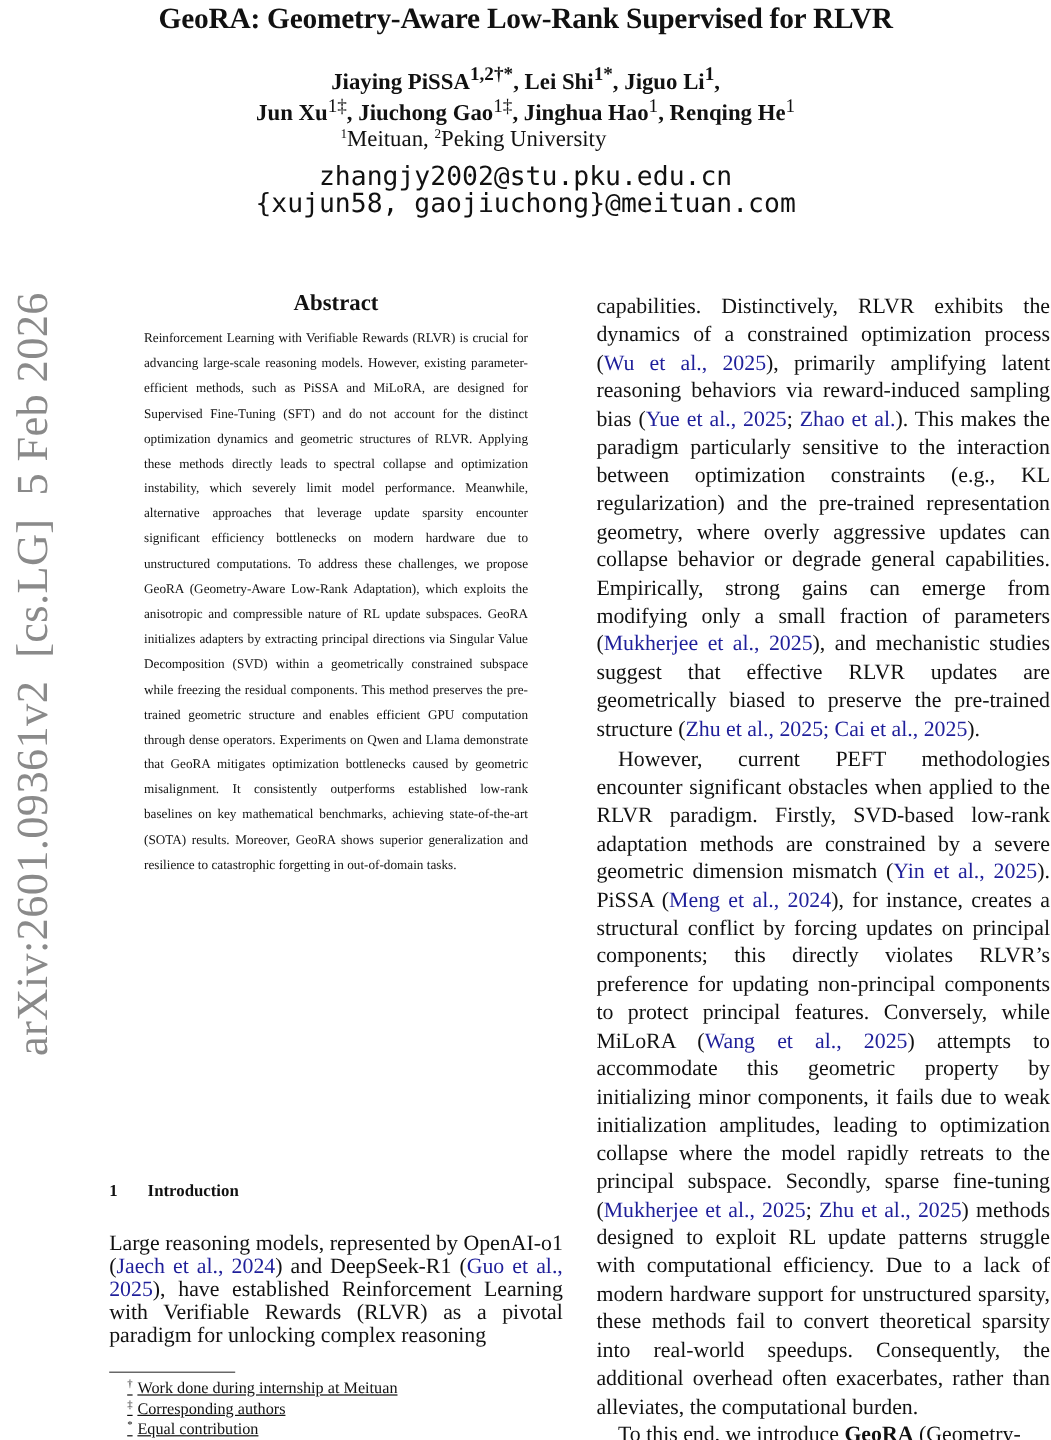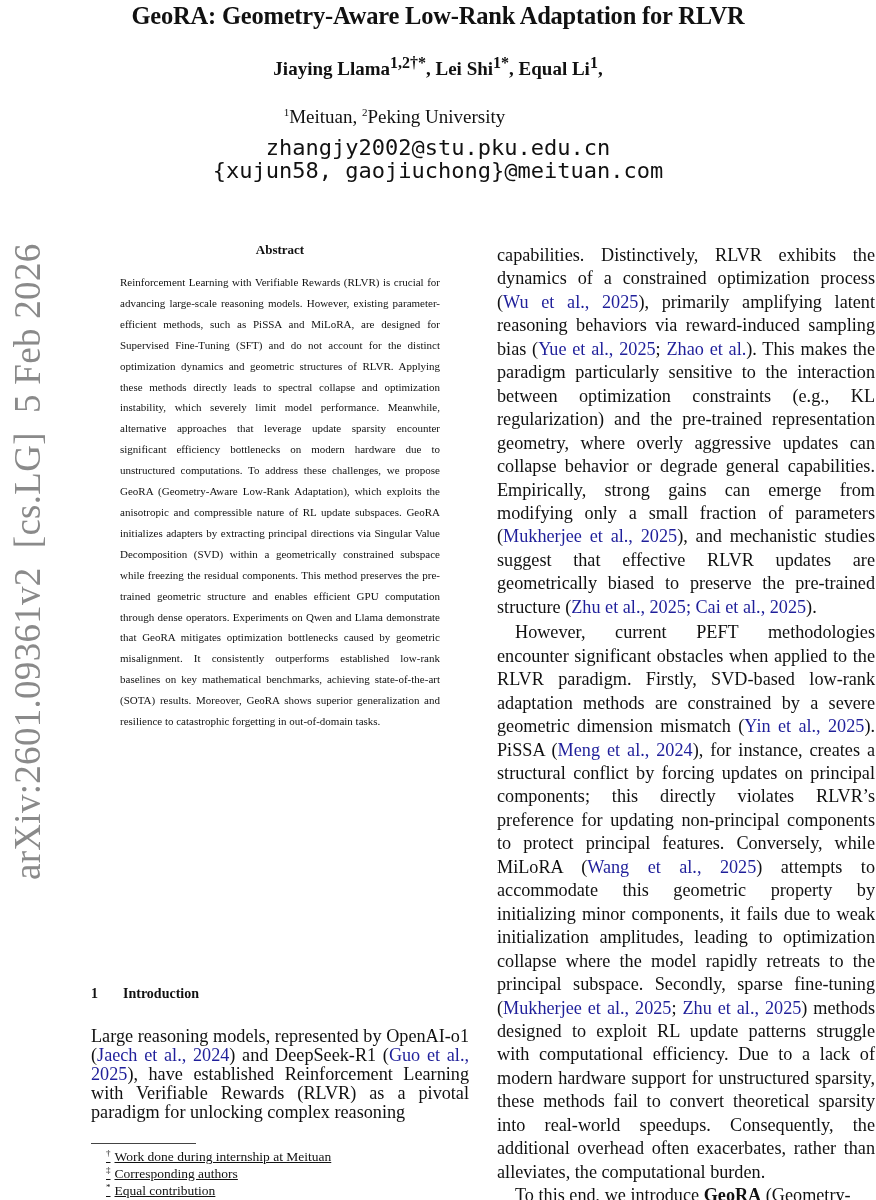--- a/index.html
+++ b/index.html
@@ -7,44 +7,50 @@
     .title { position: absolute; left: 0; top: 2px; width: 876px; text-align: center; font-weight: bold; font-size: 24.5px; letter-spacing: -0.2px; }
     .authors { position: absolute; left: 0; top: 56px; width: 876px; text-align: center; font-weight: bold; font-size: 19px; line-height: 26px; }
     .authors sup { font-size: 16px; font-weight: bold; vertical-align: 7px; line-height: 0; }
     .authors sup.light { font-weight: normal; }
     .affil { position: absolute; left: 0; top: 106px; width: 789px; text-align: center; font-size: 19px; }
     .affil sup { font-size: 11px; vertical-align: 7px; line-height: 0; }
     .email { position: absolute; left: 0; width: 876px; text-align: center; font-family: "DejaVu Sans Mono", "Liberation Mono", monospace; font-size: 22px; }
     .email1 { top: 135px; }
     .email2 { top: 158px; }
     .arxiv-stamp { position: absolute; left: 6px; top: 880px; transform-origin: 0 0; transform: rotate(-90deg); font-size: 37px; color: #8a8a8a; white-space: nowrap; letter-spacing: 0.3px; }
-    .abstract-head { position: absolute; left: 91px; top: 242px; width: 378px; text-align: center; font-weight: bold; font-size: 13px; }
+    .abstract-head { position: absolute; left: 91px; top: 242px; width: 378px; text-align: center; font-weight: bold; font-size: 19px; }
     .abstract-body { position: absolute; left: 120px; top: 272px; width: 320px; font-size: 11px; line-height: 20.9px; text-align: justify; hyphens: manual; }
     .sec-head { position: absolute; left: 91px; top: 986px; font-weight: bold; font-size: 14px; }
     .sec-head .num { display: inline-block; width: 32px; }
     .intro-body { position: absolute; left: 91px; top: 1027px; width: 378px; font-size: 18.2px; line-height: 19px; text-align: justify; }
     .fn-rule { position: absolute; left: 91px; top: 1143px; width: 105px; border-top: 1px solid #444; }
     .footnotes { position: absolute; left: 106px; top: 1148px; font-size: 13.5px; line-height: 17px; text-decoration: underline; }
     .footnotes sup { font-size: 9px; vertical-align: 5px; line-height: 0; margin-right: 4px; }
     .right-body { position: absolute; left: 497px; top: 244px; width: 378px; font-size: 18.2px; line-height: 23.45px; text-align: justify; }
     .right-body p { margin: 0; }
     .right-body p.indent { text-indent: 18px; }
     .cite { color: #1f1f9a; }
     .b { font-weight: bold; }
   </style>
 </head>
 <body>
 
-<div class="title">GeoRA: Geometry-Aware Low-Rank Adaptation for RLVR</div>
+<div class="title">GeoRA: Geometry-Aware Low-Rank Supervised for RLVR</div>
 
 <div class="authors">
   <div>
-    <span>Jiaying Llama</span><sup>1,2†*</sup>,
+    <span>Jiaying PiSSA</span><sup>1,2†*</sup>,
     <span>Lei Shi</span><sup>1*</sup>,
-    <span>Equal Li</span><sup>1</sup>,
+    <span>Jiguo Li</span><sup>1</sup>,
+  </div>
+  <div>
+    <span>Jun Xu</span><sup class="light">1‡</sup>,
+    <span>Jiuchong Gao</span><sup class="light">1‡</sup>,
+    <span>Jinghua Hao</span><sup class="light">1</sup>,
+    <span>Renqing He</span><sup class="light">1</sup>
   </div>
 </div>
 
 <div class="affil">
   <sup>1</sup><span>Meituan, </span><sup>2</sup><span>Peking University</span>
 </div>
 
 <div class="email email1">zhangjy2002@stu.pku.edu.cn</div>
 <div class="email email2">{xujun58, gaojiuchong}@meituan.com</div>
 

